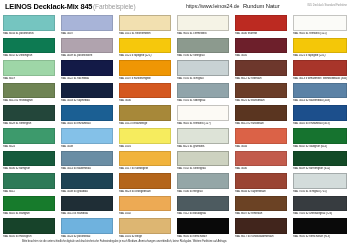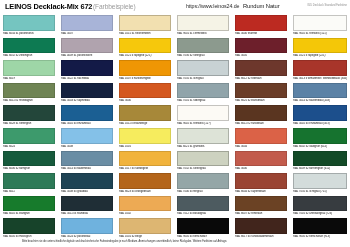--- a/index.html
+++ b/index.html
@@ -85,21 +85,21 @@
     font-size:2.6px;line-height:3.2px;color:#2b2b2b;
     white-space:nowrap;letter-spacing:-0.01px;
   }
 </style>
 </head>
 <body>
 
 <div class="page">
 
   <div class="header">
-    <div class="brand">LEINOS Decklack-Mix 672</div>
+    <div class="brand">LEINOS Decklack-Mix 845</div>
     <div class="brand-sub">(Farbbeispiele)</div>
     <div class="url">https://www.leinos24.de</div>
     <div class="slogan">Rundum Natur</div>
     <div class="corner-note">845 Decklack Standard Farbtöne</div>
   </div>
 
   <div class="grid" id="swatch-grid">
       <div class="cell">
         <div class="chip" style="background-color: rgb(117, 197, 192);"></div>
         <div class="caption">RAL 6034 k1  pastelltürkis</div>

